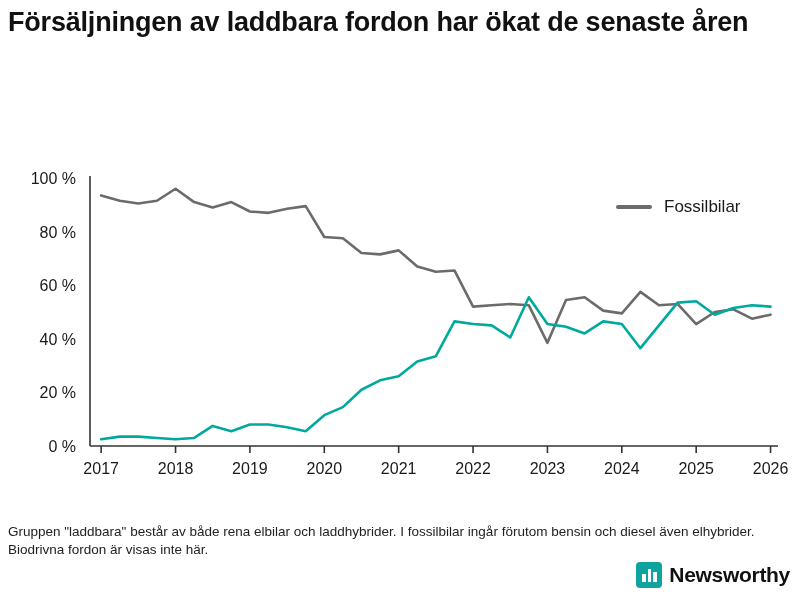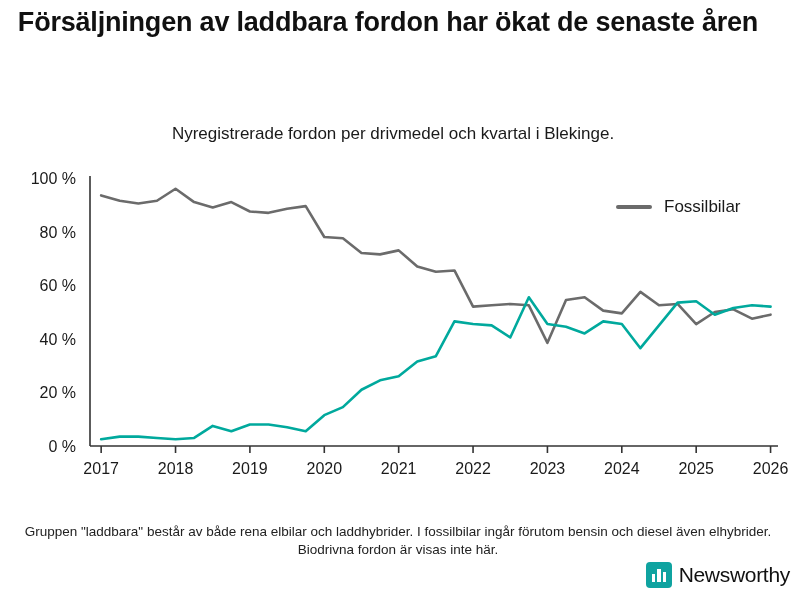--- a/index.html
+++ b/index.html
@@ -13,21 +13,20 @@
     font-family: "Liberation Sans", sans-serif;
     color: #1a1a1a;
     overflow: hidden;
   }
   .page {
     position: relative;
     width: 800px;
     height: 600px;
     box-sizing: border-box;
     padding: 12px;
-    text-align: center;
   }
   .title {
     position: absolute;
     left: 8px;
     top: 6px;
     width: 760px;
     font-size: 27px;
     font-weight: bold;
     line-height: 1.22;
     letter-spacing: -0.2px;
@@ -105,32 +104,31 @@
     bottom: 6px;
     width: 3.5px;
     background: #ffffff;
     display: block;
   }
   .brand-mark i:nth-child(1) { left: 6px; height: 8px; }
   .brand-mark i:nth-child(2) { left: 11.5px; height: 13px; }
   .brand-mark i:nth-child(3) { left: 17px; height: 10px; }
   .brand-name {
     font-size: 21px;
-    font-weight: normal;
+    font-weight: bold;
     color: #111111;
     letter-spacing: -0.3px;
   }
 </style>
 </head>
 <body>
 
 <div class="page">
 
   <div class="title">Försäljningen av laddbara fordon har ökat de senaste åren</div>
-  <div class="subtitle">Nyregistrerade fordon per drivmedel och kvartal i Blekinge.</div>
 
   <div class="chart-area">
     <svg class="chart-svg" id="chart-svg" width="800" height="340" viewBox="0 0 800 340">
         <text x="76" y="292" text-anchor="end" font-family="&quot;Liberation Sans&quot;, sans-serif" font-size="16" fill="#1a1a1a">0 %</text>
         <text x="76" y="238.4" text-anchor="end" font-family="&quot;Liberation Sans&quot;, sans-serif" font-size="16" fill="#1a1a1a">20 %</text>
         <text x="76" y="184.8" text-anchor="end" font-family="&quot;Liberation Sans&quot;, sans-serif" font-size="16" fill="#1a1a1a">40 %</text>
         <text x="76" y="131.20000000000002" text-anchor="end" font-family="&quot;Liberation Sans&quot;, sans-serif" font-size="16" fill="#1a1a1a">60 %</text>
         <text x="76" y="77.6" text-anchor="end" font-family="&quot;Liberation Sans&quot;, sans-serif" font-size="16" fill="#1a1a1a">80 %</text>
         <text x="76" y="24" text-anchor="end" font-family="&quot;Liberation Sans&quot;, sans-serif" font-size="16" fill="#1a1a1a">100 %</text>
         <line x1="90" y1="16" x2="90" y2="286" stroke="#333333" stroke-width="1.6"></line>

